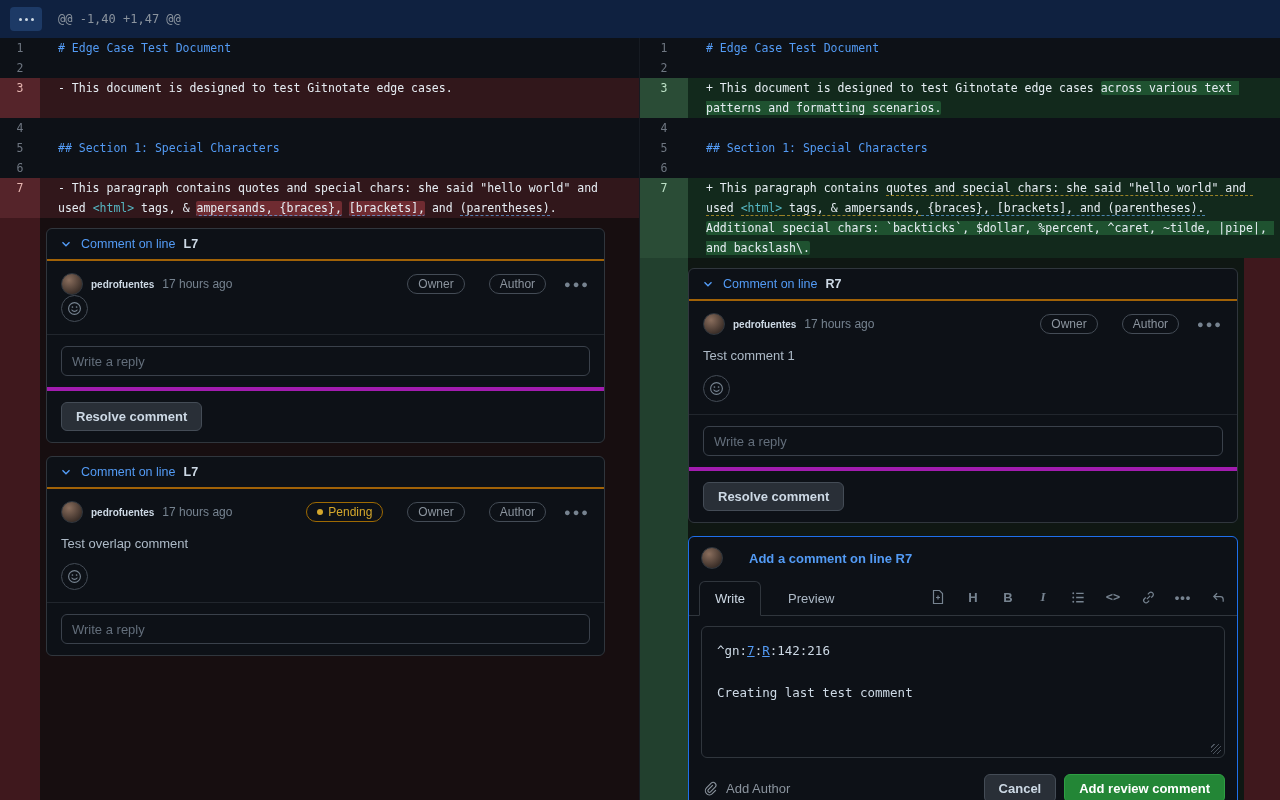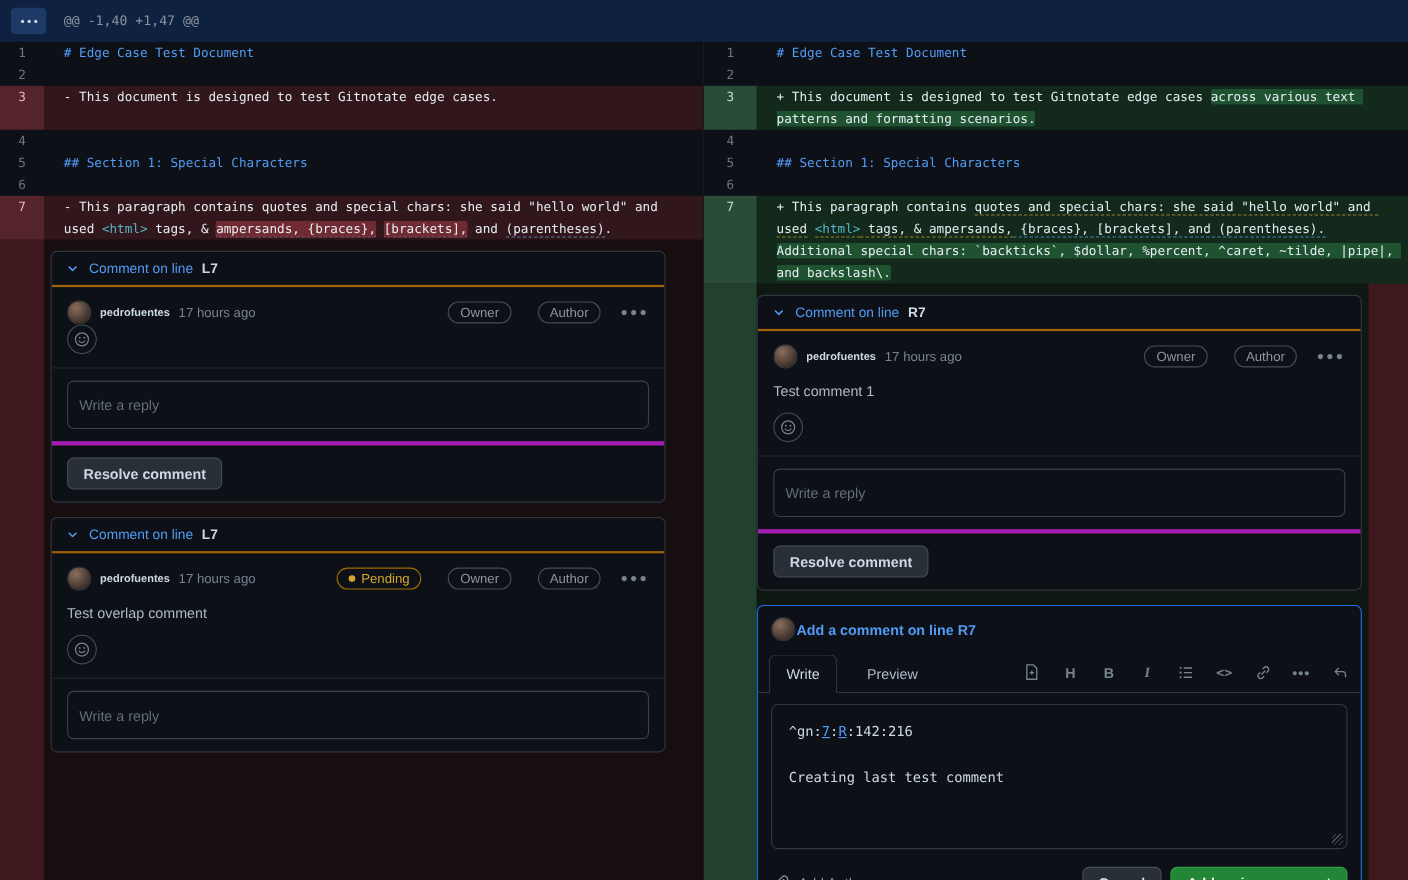--- a/index.html
+++ b/index.html
@@ -56,31 +56,31 @@
   .time { color:#768390; font-size:12px; }
   .badges { margin-left:auto; display:flex; align-items:center; gap:24px; }
   .badge { border:1px solid #444c56; border-radius:999px; padding:2px 10px; font-size:12px; color:#8b949e; }
   .badge.pending { border-color:#9e6a03; color:#d4a72c; display:inline-flex; align-items:center; gap:5px; }
   .badge .pdot { width:6px; height:6px; border-radius:50%; background:#d4a72c; display:inline-block; }
   .kebab { color:#768390; font-size:11px; letter-spacing:2px; margin-left:10px; cursor:pointer; }
   .comment-text { margin:13px 0 12px; font-size:13px; color:#adbac7; }
   .emoji-btn { width:27px; height:27px; border-radius:50%; border:1px solid #444c56; background:transparent;
                display:flex; align-items:center; justify-content:center; color:#768390; cursor:pointer; }
   .reply-row { border-top:1px solid #21262d; padding:11px 14px; }
-  .reply-input { width:100%; background:#0d1117; border:1px solid #3a414b; border-radius:6px; height:44px;
+  .reply-input { width:100%; background:#0d1117; border:1px solid #3a414b; border-radius:6px; height:30px;
                  color:#adbac7; font-size:13px; padding:0 10px; outline:none; }
   .reply-input::placeholder { color:#636e7b; }
   .card-foot { border-top:4px solid #a21caf; padding:11px 14px; }
   .btn { background:#292f37; color:#cdd9e5; border:1px solid #444c56; border-radius:6px;
          padding:6px 14px; font-size:13px; font-weight:bold; cursor:pointer; font-family:inherit; }
   .btn-primary { background:#238636; border-color:#2ea043; color:#ffffff; }
 
   
   .composer { border:1px solid #1f6feb; border-radius:6px; background:#0d1117; }
-  .composer-head { display:flex; align-items:center; gap:1px; padding:10px 12px 8px; }
+  .composer-head { display:flex; align-items:center; gap:26px; padding:10px 12px 8px; }
   .composer-title { color:#539bf5; font-size:13px; font-weight:bold; }
   .tabbar { display:flex; align-items:flex-end; border-bottom:1px solid #30363d; padding:4px 10px 0;gap:12px; }
   .tab { padding:9px 15px; font-size:13px; color:#adbac7; cursor:pointer; }
   .tab-active { border:1px solid #30363d; border-bottom:1px solid #0d1117; border-radius:6px 6px 0 0;
                 margin-bottom:-1px; color:#cdd9e5; }
   .toolbar { margin-left:auto; display:flex; gap:17px; align-items:center; color:#768390; padding-bottom:9px; }
   .tb-icon { display:flex; align-items:center; justify-content:center; width:18px; height:18px; cursor:pointer; }
   .tb-txt { font-size:13px; font-weight:bold; }
   .tb-txt.mono { font-family:"DejaVu Sans Mono",monospace; font-weight:bold; font-size:12px; }
   .editor { margin:10px 12px 8px; border:1px solid #30363d; border-radius:6px; min-height:132px;

